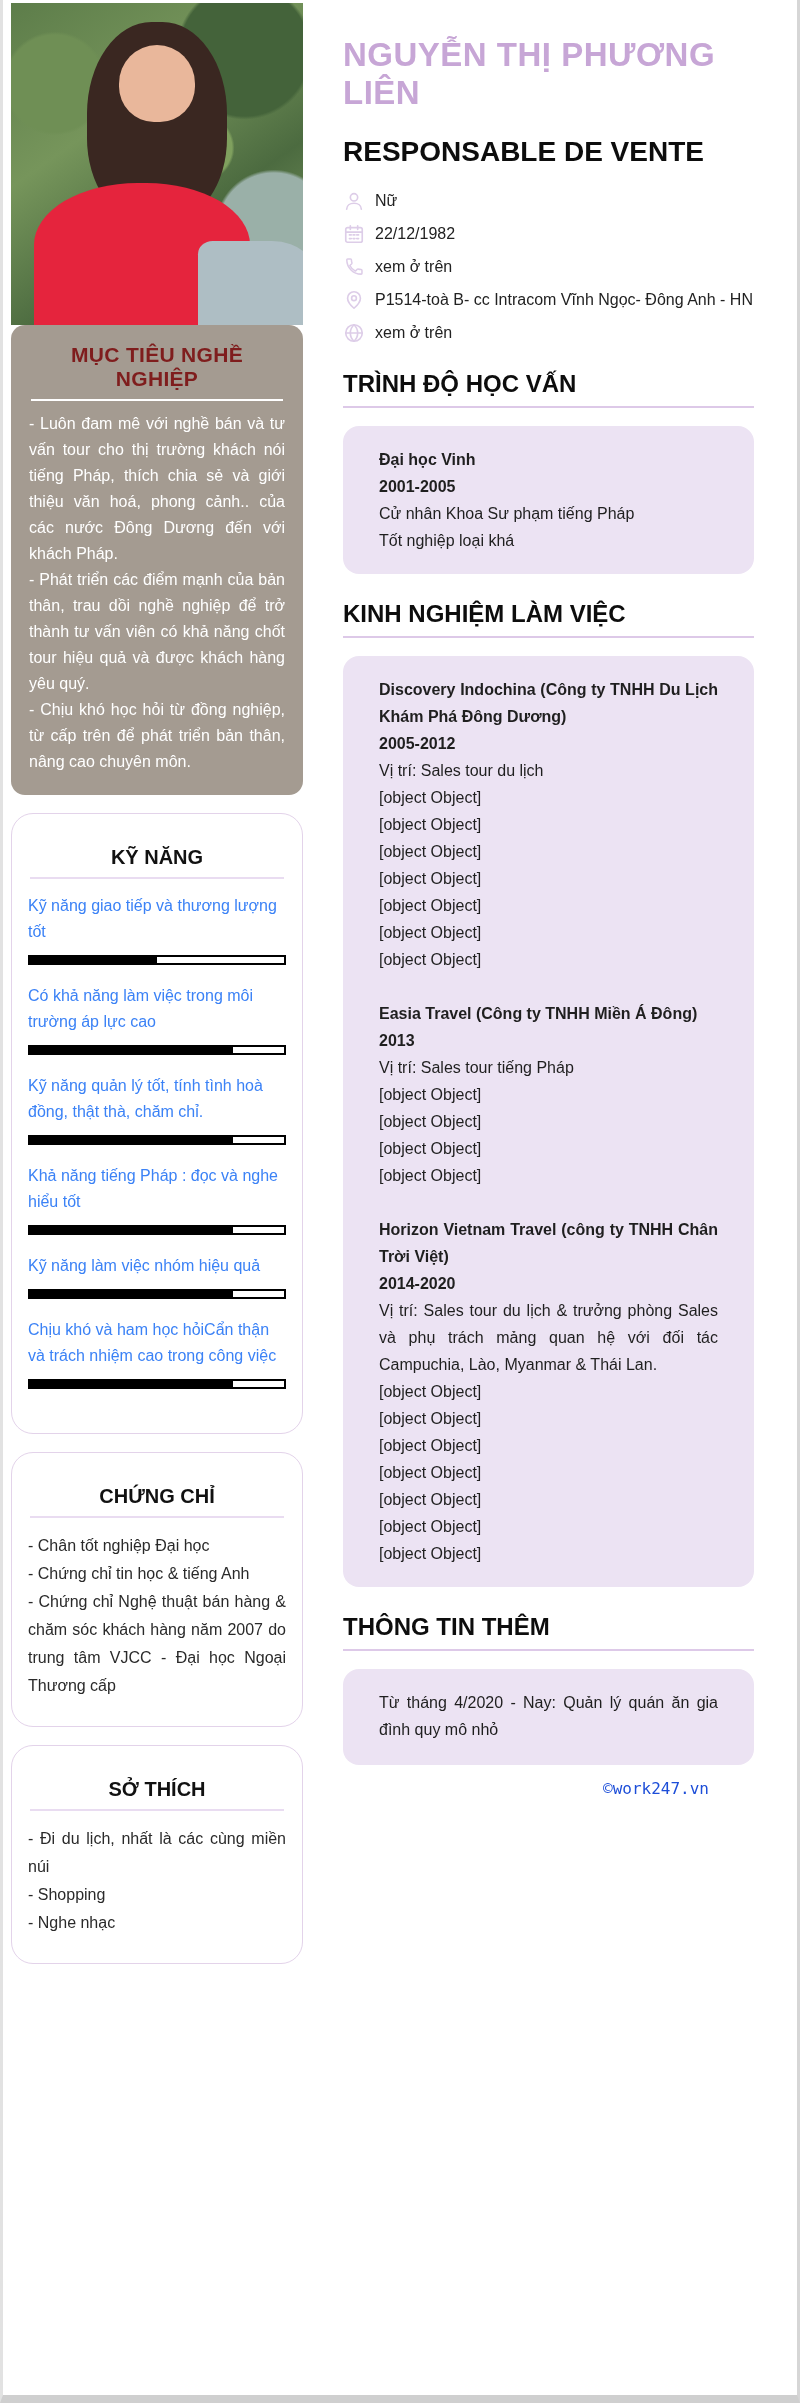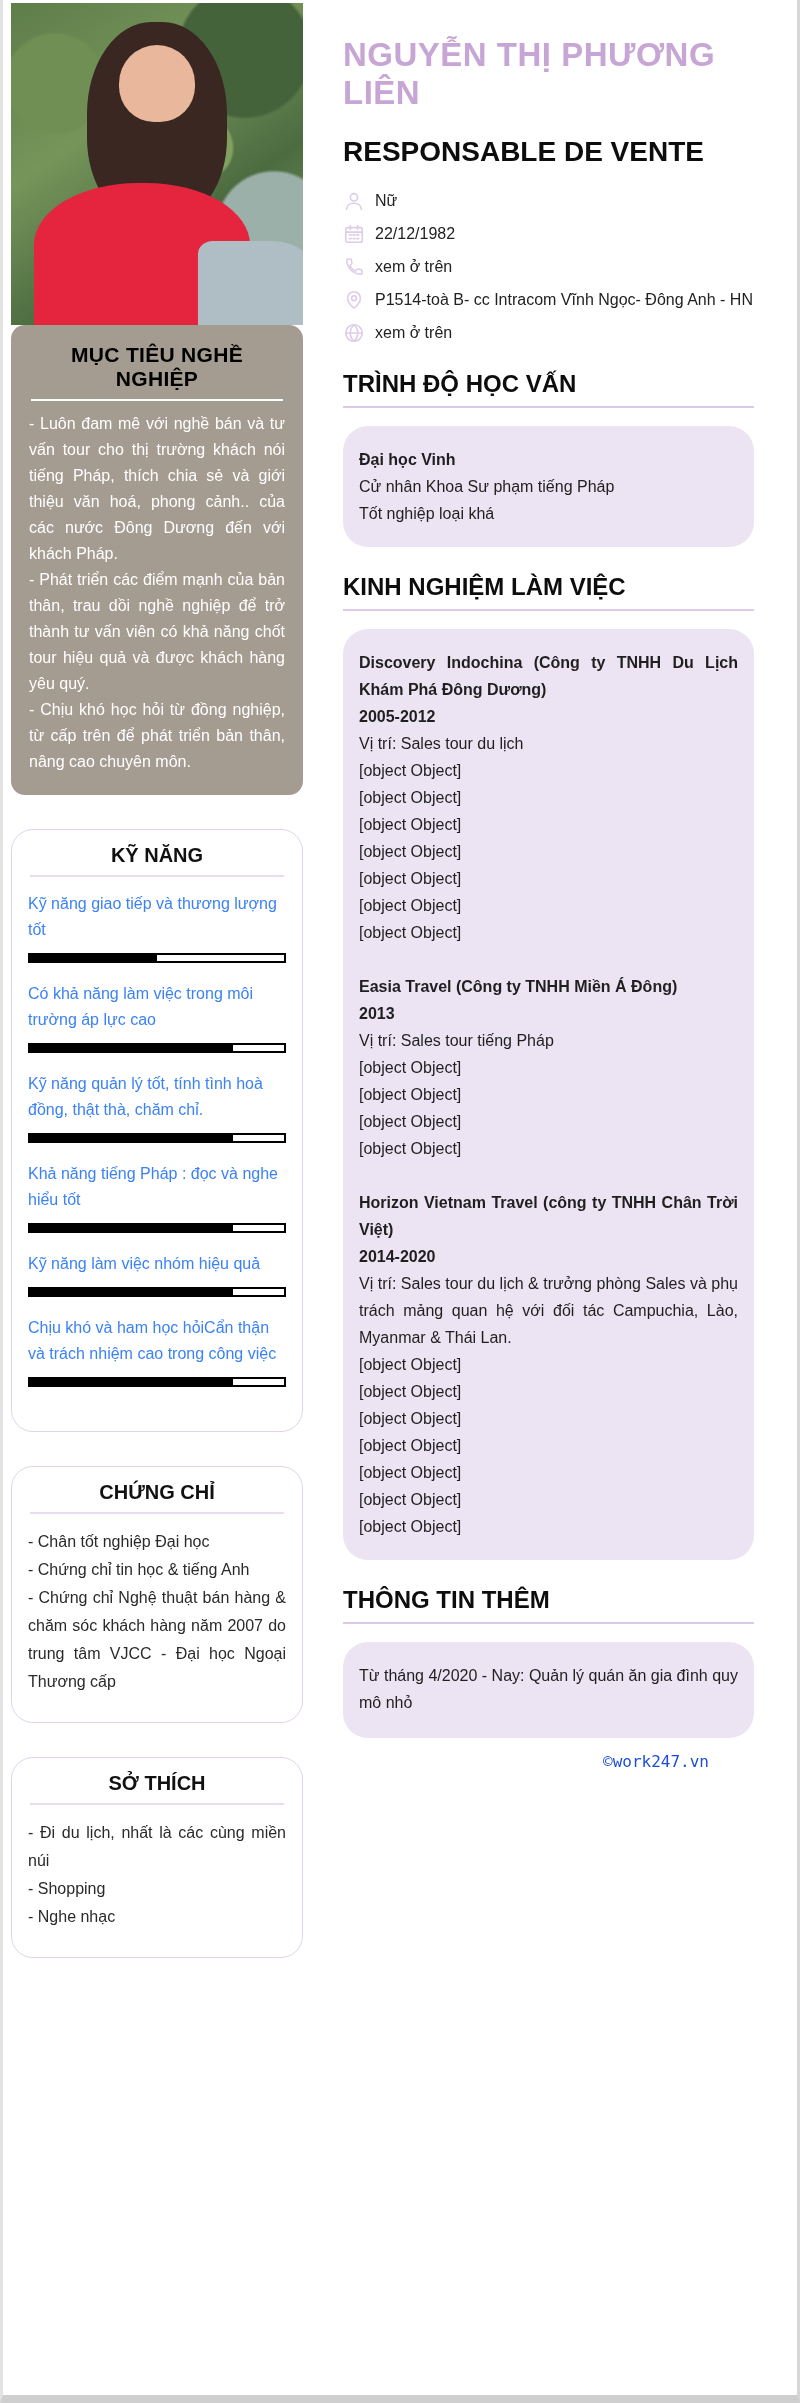--- a/index.html
+++ b/index.html
@@ -34,51 +34,51 @@
   .photo .steps{position:absolute;right:-6%;bottom:-8%;width:42%;height:34%;background:#aebec4;border-radius:12% 40% 0 0;}
   .objective{
     margin-top:0;
     background:#a49b91;
     border-radius:14px;
     padding:14px 18px 20px 18px;
     color:#ffffff;
   }
   .objective h2{
     margin:4px 0 8px 0;text-align:center;
-    font-size:21px;letter-spacing:.3px;color:#000000;
+    font-size:21px;letter-spacing:.3px;color:#7f1d1d;
   }
   .objective .o-rule{height:2px;background:#ffffff;margin:0 2px 10px 2px;}
   .objective p{margin:0;font-size:16px;line-height:26px;text-align:justify;}
   .card{
-    margin-top:34px;
+    margin-top:18px;
     background:#ffffff;
     border:1px solid #e3d3ea;
     border-radius:22px;
-    padding:10px 16px 26px 16px;
+    padding:28px 16px 26px 16px;
   }
   .card h2{margin:4px 0 8px 0;text-align:center;font-size:20px;color:#111;}
   .card .c-rule{height:2px;background:#e9dcf1;margin:0 2px 14px 2px;}
   .skill-label{font-size:16px;line-height:26px;color:#3b82f6;}
   .skill-bar{height:10px;border:2px solid #000;background:#fff;margin:10px 0 18px 0;}
   .skill-bar .fill{height:100%;background:#000;}
   .plain-list p{margin:0;font-size:16px;line-height:28px;color:#2a2a2a;text-align:justify;}
   
   .main{position:absolute;left:340px;top:36px;width:411px;}
   .name{margin:0;font-size:33px;line-height:38px;font-weight:700;color:#c7a6d6;letter-spacing:.5px;}
   .role{margin:24px 0 0 0;font-size:28px;font-weight:700;color:#0d0d0d;}
   .contact{margin-top:22px;}
   .contact-row{display:flex;align-items:center;margin-bottom:11px;}
   .contact-row svg{flex:0 0 22px;margin-right:10px;}
   .contact-row .v{font-size:16px;color:#222;}
   .section-title{margin:26px 0 0 0;font-size:24px;font-weight:700;color:#0d0d0d;}
   .s-rule{height:2px;background:#ddc9e8;margin:8px 0 18px 0;}
   .lav-box{
     background:#ece3f3;
-    border-radius:25px;
-    padding:20px 16px;
+    border-radius:16px;
+    padding:20px 36px;
     font-size:16px;line-height:27px;color:#1f1f1f;
   }
   .lav-box p{margin:0;text-align:justify;}
   .lav-box .b{font-weight:700;}
   .job{margin-bottom:27px;}
   .job:last-child{margin-bottom:0;}
   .footer{
     margin:14px 45px 12px 0;
     text-align:right;
     font-family:"DejaVu Sans Mono", monospace;
@@ -222,20 +222,21 @@
             <path d="M3 12h18M12 3c2.8 2.6 4 5.6 4 9s-1.2 6.4-4 9c-2.8-2.6-4-5.6-4-9s1.2-6.4 4-9z"></path>
           </svg>
         <span class="v">xem ở trên</span>
       </div>
     </div>
 
     <h2 class="section-title">TRÌNH ĐỘ HỌC VẤN</h2>
     <div class="s-rule"></div>
     <div class="lav-box">
       <p class="b">Đại học Vinh</p>
+      <p class="b">2001-2005</p>
       <p>Cử nhân Khoa Sư phạm tiếng Pháp</p>
       <p>Tốt nghiệp loại khá</p>
     </div>
 
     <h2 class="section-title">KINH NGHIỆM LÀM VIỆC</h2>
     <div class="s-rule"></div>
     <div class="lav-box">
 
         <div class="job">
           <p class="b">Discovery Indochina (Công ty TNHH Du Lịch Khám Phá Đông Dương)</p>

